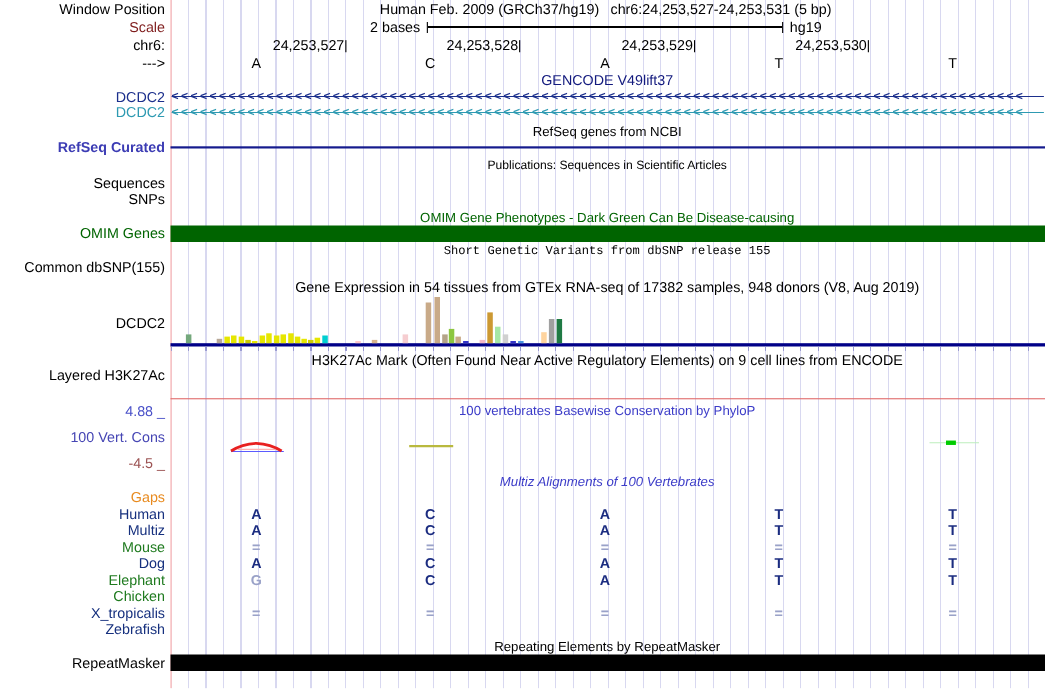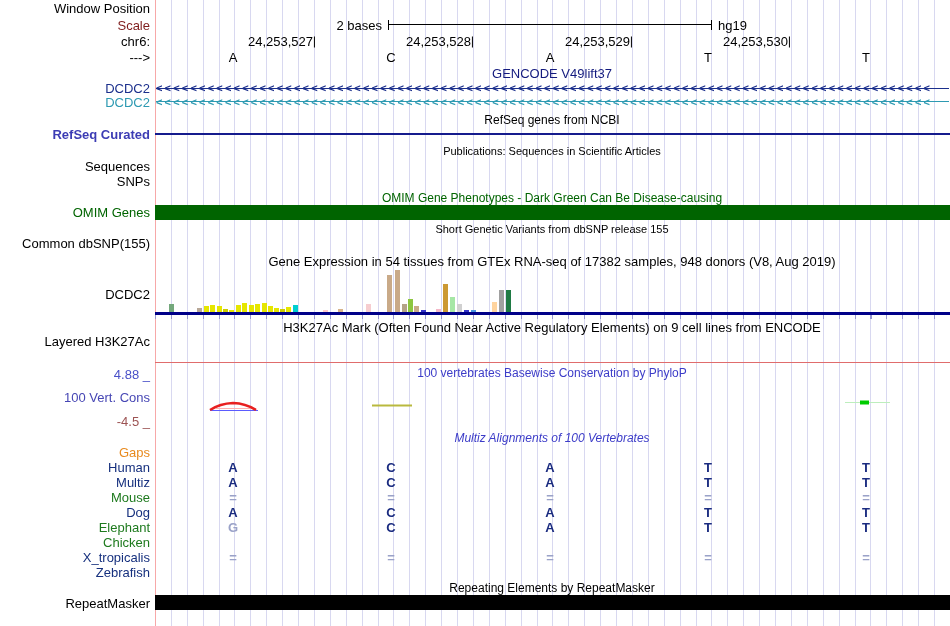--- a/index.html
+++ b/index.html
@@ -28,20 +28,22 @@
   .hbar{position:absolute;left:155px;width:795px;}
   svg.overlay{position:absolute;left:0;top:0;pointer-events:none;}
 </style>
 </head>
 <body>
 
 <div id="canvas">
   <div class="grid"></div>
   <div class="pink-line"></div>
 
+  <span class="hdr" style="left:445px;transform:translate(-50%,-50%);">Human Feb. 2009 (GRCh37/hg19)</span>
+  <span class="hdr" style="left:555px;">chr6:24,253,527-24,253,531 (5 bp)</span>
 
   <span class="scale-val" style="left:382px;">2 bases</span>
   <div class="scale-line"></div>
   <span class="scale-asm">hg19</span>
 
   <div class="hbar" style="top:133px;height:2px;background:#151b8d;"></div>
   <div class="hbar" style="top:205px;height:15px;background:#006400;"></div>
   <div class="hbar" style="top:312px;height:3px;background:#000088;"></div>
   <div class="hbar" style="top:315px;height:4px;background:repeating-linear-gradient(to right,#9797d0 0 1px,transparent 1px 15.9px);"></div>
   <div class="hbar" style="top:362px;height:1px;background:#e06c6c;"></div>
@@ -82,21 +84,21 @@
       <div class="lbl" style="top: 542px; color: rgb(30, 122, 30);">Chicken</div>
       <div class="lbl" style="top: 557px; color: rgb(22, 48, 126);">X_tropicalis</div>
       <div class="lbl" style="top: 572px; color: rgb(22, 48, 126);">Zebrafish</div>
       <div class="lbl" style="top: 603px; color: rgb(0, 0, 0);">RepeatMasker</div>
     </div>
   <div id="gen-titles">
       <div class="ctitle sz13" style="top: 73px; color: rgb(19, 26, 126);">GENCODE V49lift37</div>
       <div class="ctitle sz12" style="top: 120px; color: rgb(0, 0, 0);">RefSeq genes from NCBI</div>
       <div class="ctitle sz11" style="top: 151px; color: rgb(0, 0, 0);">Publications: Sequences in Scientific Articles</div>
       <div class="ctitle sz12" style="top: 198px; color: rgb(0, 100, 0);">OMIM Gene Phenotypes - Dark Green Can Be Disease-causing</div>
-      <div class="ctitle sz11" style="top: 229px; color: rgb(0, 0, 0);">Short Genetic Variants from dbSNP release 155</div>
+      <div class="ctitle sz11" style="top: 229px; color: rgb(0, 0, 0); font-family: Liberation Mono, monospace;">Short Genetic Variants from dbSNP release 155</div>
       <div class="ctitle sz13" style="top: 261px; color: rgb(0, 0, 0);">Gene Expression in 54 tissues from GTEx RNA-seq of 17382 samples, 948 donors (V8, Aug 2019)</div>
       <div class="ctitle sz13" style="top: 327px; color: rgb(0, 0, 0);">H3K27Ac Mark (Often Found Near Active Regulatory Elements) on 9 cell lines from ENCODE</div>
       <div class="ctitle sz12" style="top: 373px; color: rgb(60, 60, 200);">100 vertebrates Basewise Conservation by PhyloP</div>
       <div class="ctitle sz12" style="top: 438px; color: rgb(60, 60, 200); font-style: italic;">Multiz Alignments of 100 Vertebrates</div>
       <div class="ctitle sz12" style="top: 588px; color: rgb(0, 0, 0);">Repeating Elements by RepeatMasker</div>
     </div>
   <div id="gen-coords">
       <div class="coord" style="left: 315px; top: 41px;">24,253,527<span class="tick"></span></div>
       <div class="coord" style="left: 473px; top: 41px;">24,253,528<span class="tick"></span></div>
       <div class="coord" style="left: 632px; top: 41px;">24,253,529<span class="tick"></span></div>

